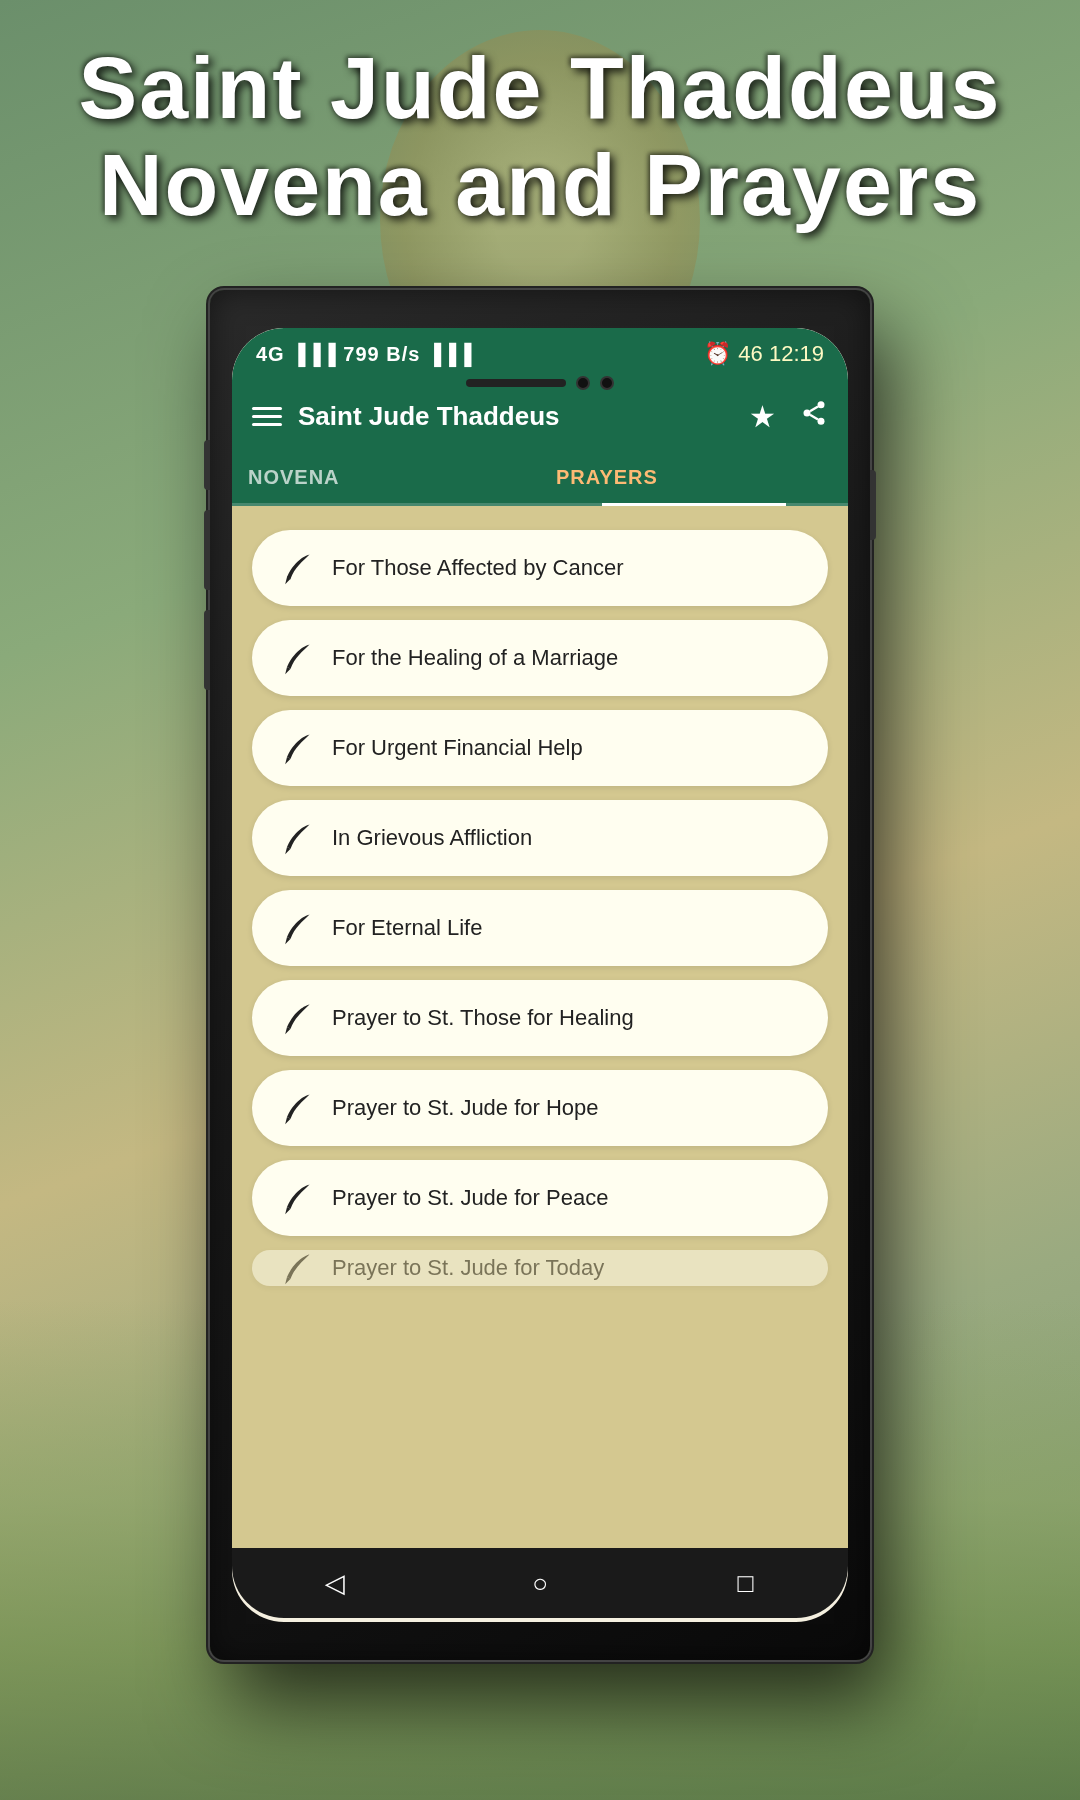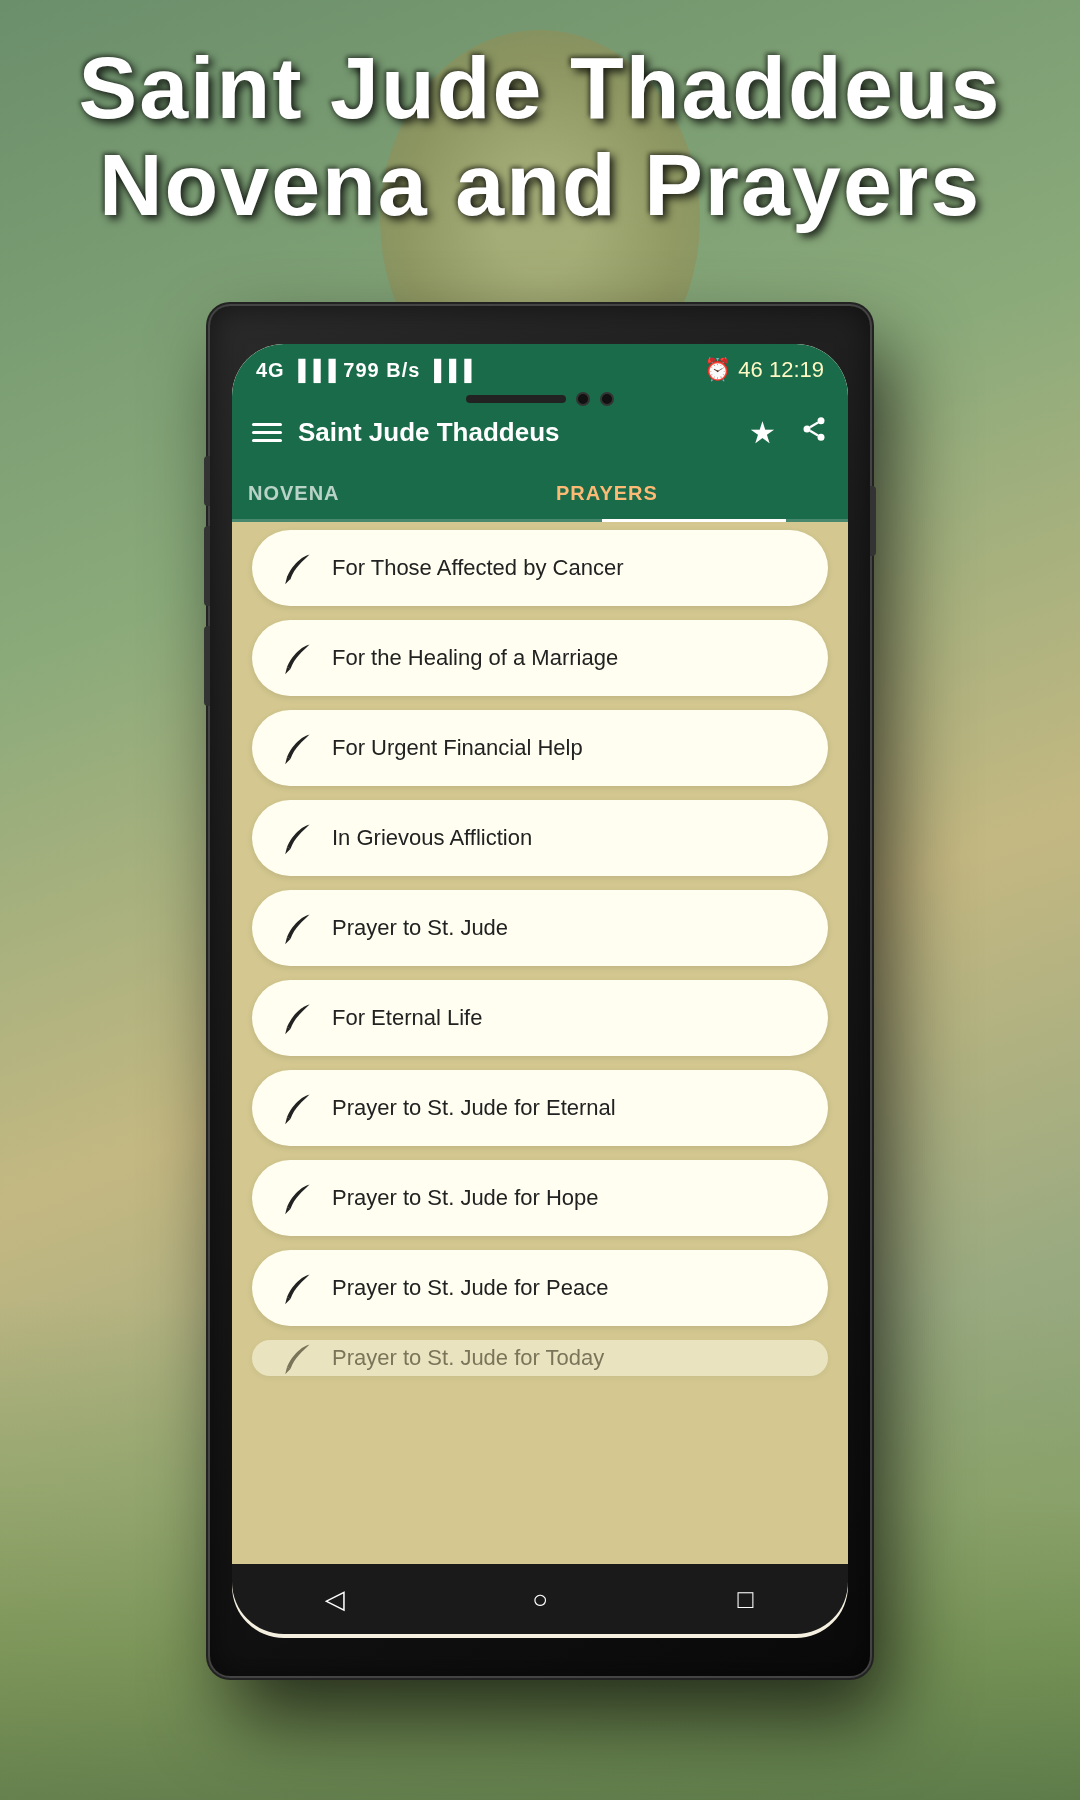--- a/index.html
+++ b/index.html
@@ -70,24 +70,24 @@
       top: 290px;
       left: 50%;
       transform: translateX(-50%);
       width: 660px;
       height: 1370px;
       z-index: 10;
     }
 
     .phone-shell {
       position: absolute;
-      top: 16px; left: 0;
+      top: 0; left: 0;
       width: 100%; height: 100%;
       background: linear-gradient(145deg, #2a2a2a 0%, #1a1a1a 40%, #0a0a0a 100%);
-      border-radius: 20px;
+      border-radius: 14px;
       box-shadow:
         0 0 0 2px #444,
         0 0 0 4px #222,
         inset 0 0 30px rgba(0,0,0,0.5),
         20px 40px 80px rgba(0,0,0,0.7);
     }
 
     .phone-screen {
       position: absolute;
       top: 38px;
@@ -223,21 +223,21 @@
       right: 20%;
       height: 3px;
       background: white;
     }
 
     
     .prayer-list {
       background: #d4c890;
       flex: 1;
       overflow-y: auto;
-      padding: 8px 20px;
+      padding: 24px 20px;
       display: flex;
       flex-direction: column;
       gap: 14px;
       height: calc(100% - 52px - 72px - 58px - 70px);
     }
 
     .prayer-item {
       background: #fffef0;
       border-radius: 40px;
       padding: 18px 24px;
@@ -427,48 +427,39 @@
           <div class="prayer-icon">
             <svg class="quill-svg" viewBox="0 0 40 40" fill="none">
               <path d="M35 5 C35 5, 20 8, 10 30 L14 32 C18 20, 28 12, 35 5Z" fill="#222"></path>
               <path d="M10 30 L8 38 L14 32Z" fill="#222"></path>
             </svg>
           </div>
           <span class="prayer-label">In Grievous Affliction</span>
         </div>
 
 
-        <div class="prayer-item">
-          <div class="prayer-icon">
-            <svg class="quill-svg" viewBox="0 0 40 40" fill="none">
-              <path d="M35 5 C35 5, 20 8, 10 30 L14 32 C18 20, 28 12, 35 5Z" fill="#222"></path>
-              <path d="M10 30 L8 38 L14 32Z" fill="#222"></path>
-            </svg>
-          </div>
-          <span class="prayer-label">Prayer to St. Jude</span>
-        </div>
 
         <div class="prayer-item">
           <div class="prayer-icon">
             <svg class="quill-svg" viewBox="0 0 40 40" fill="none">
               <path d="M35 5 C35 5, 20 8, 10 30 L14 32 C18 20, 28 12, 35 5Z" fill="#222"></path>
               <path d="M10 30 L8 38 L14 32Z" fill="#222"></path>
             </svg>
           </div>
           <span class="prayer-label">For Eternal Life</span>
         </div>
 
         <div class="prayer-item">
           <div class="prayer-icon">
             <svg class="quill-svg" viewBox="0 0 40 40" fill="none">
               <path d="M35 5 C35 5, 20 8, 10 30 L14 32 C18 20, 28 12, 35 5Z" fill="#222"></path>
               <path d="M10 30 L8 38 L14 32Z" fill="#222"></path>
             </svg>
           </div>
-          <span class="prayer-label">Prayer to St. Jude for Eternal</span>
+          <span class="prayer-label">Prayer to St. Those for Healing</span>
         </div>
 
         <div class="prayer-item">
           <div class="prayer-icon">
             <svg class="quill-svg" viewBox="0 0 40 40" fill="none">
               <path d="M35 5 C35 5, 20 8, 10 30 L14 32 C18 20, 28 12, 35 5Z" fill="#222"></path>
               <path d="M10 30 L8 38 L14 32Z" fill="#222"></path>
             </svg>
           </div>
           <span class="prayer-label">Prayer to St. Jude for Hope</span>

